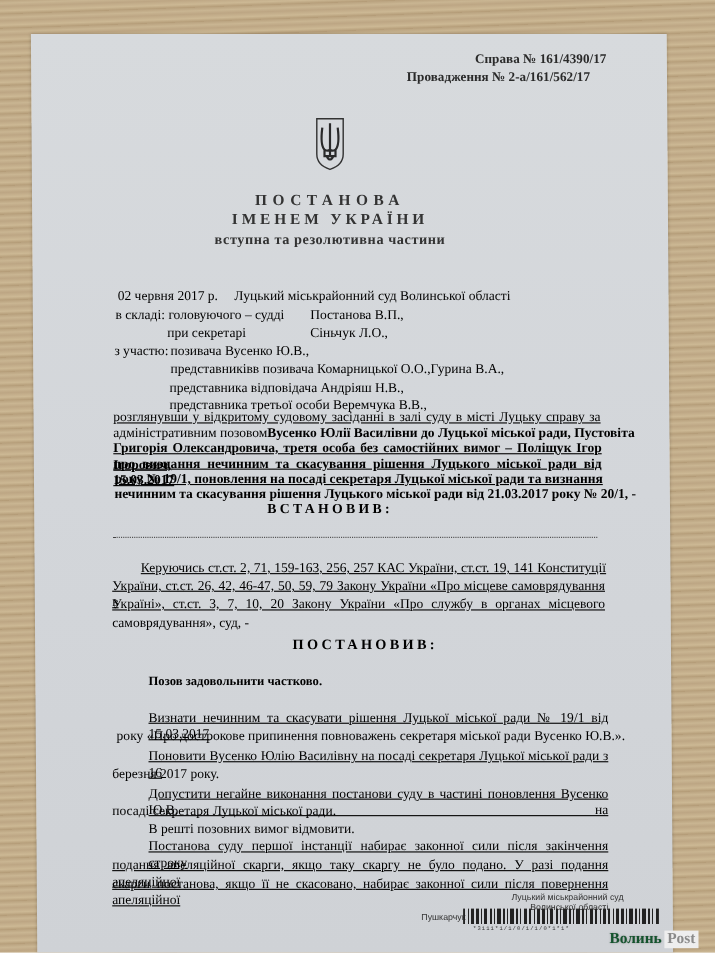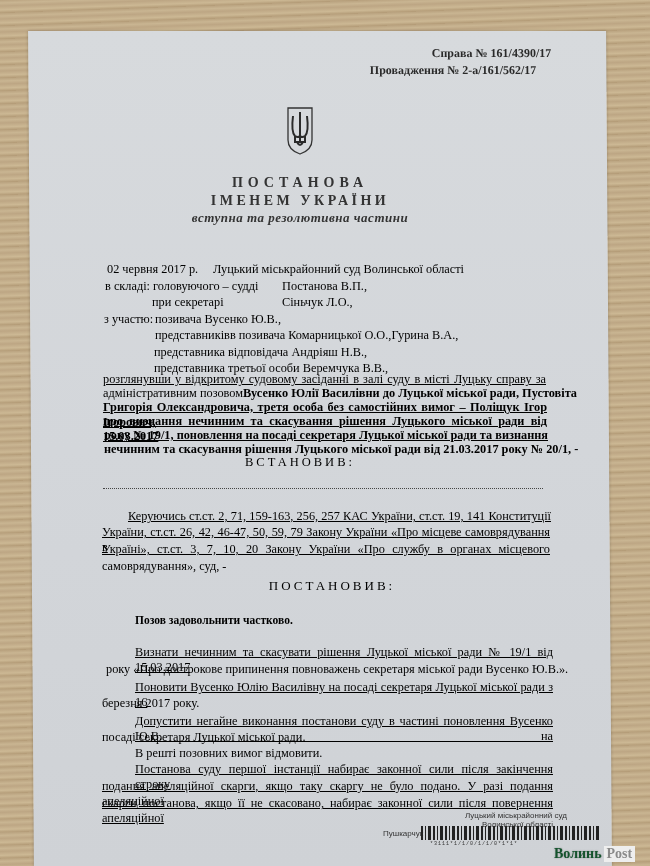--- a/index.html
+++ b/index.html
@@ -17,25 +17,25 @@
     }
     .case-no {
       position: absolute; right: 55px; font-weight: bold; font-size: 12px; text-align: right;
     }
     .case-no.l1 { top: 15px; }
     .case-no.l2 { top: 32px; right: 70px; }
     .emblem { position: absolute; left: 286px; top: 106px; width: 28px; height: 50px; }
     .title { position: absolute; left: 0; width: 600px; text-align: center; font-weight: bold; color: #333; }
     .t1 { top: 175px; font-size: 14px; letter-spacing: 5px; }
     .t2 { top: 193px; font-size: 14px; letter-spacing: 3.5px; }
-    .t3 { top: 210px; font-size: 13px; letter-spacing: 0.5px; font-style: italic; }
+    .t3 { top: 210px; font-size: 13px; letter-spacing: 0.5px; }
     .line { position: absolute; font-size: 12.3px; white-space: nowrap; }
     .bold { font-weight: bold; }
     .just { text-align: justify; text-align-last: justify; white-space: normal; text-decoration: underline; }
-    .heading { position: absolute; left: 0; width: 600px; text-align: center; font-weight: normal; font-size: 12.5px; letter-spacing: 3px; }
+    .heading { position: absolute; left: 0; width: 600px; text-align: center; font-weight: bold; font-size: 12.5px; letter-spacing: 3px; }
     .dots { position: absolute; left: 103px; top: 488px; width: 440px; border-bottom: 1px dotted #444; }
     .stamp { position: absolute; font-size: 8px; color: #333; font-family: "Liberation Sans", sans-serif; }
     .barcode {
       position: absolute; left: 389px; top: 826px; width: 178px; height: 14px;
       background: repeating-linear-gradient(90deg, #222 0 2px, transparent 2px 4px, #222 4px 5px, transparent 5px 7px, #222 7px 10px, transparent 10px 12px);
     }
     .barcode-digits { position: absolute; left: 430px; top: 841px; font-size: 5px; letter-spacing: 1px; color: #333; font-family: "Liberation Mono", monospace; }
     .watermark {
       position: absolute; left: 552px; top: 844px; height: 20px; display: flex; align-items: center;
       font-family: "Liberation Serif", serif; font-size: 14px; font-weight: bold;

